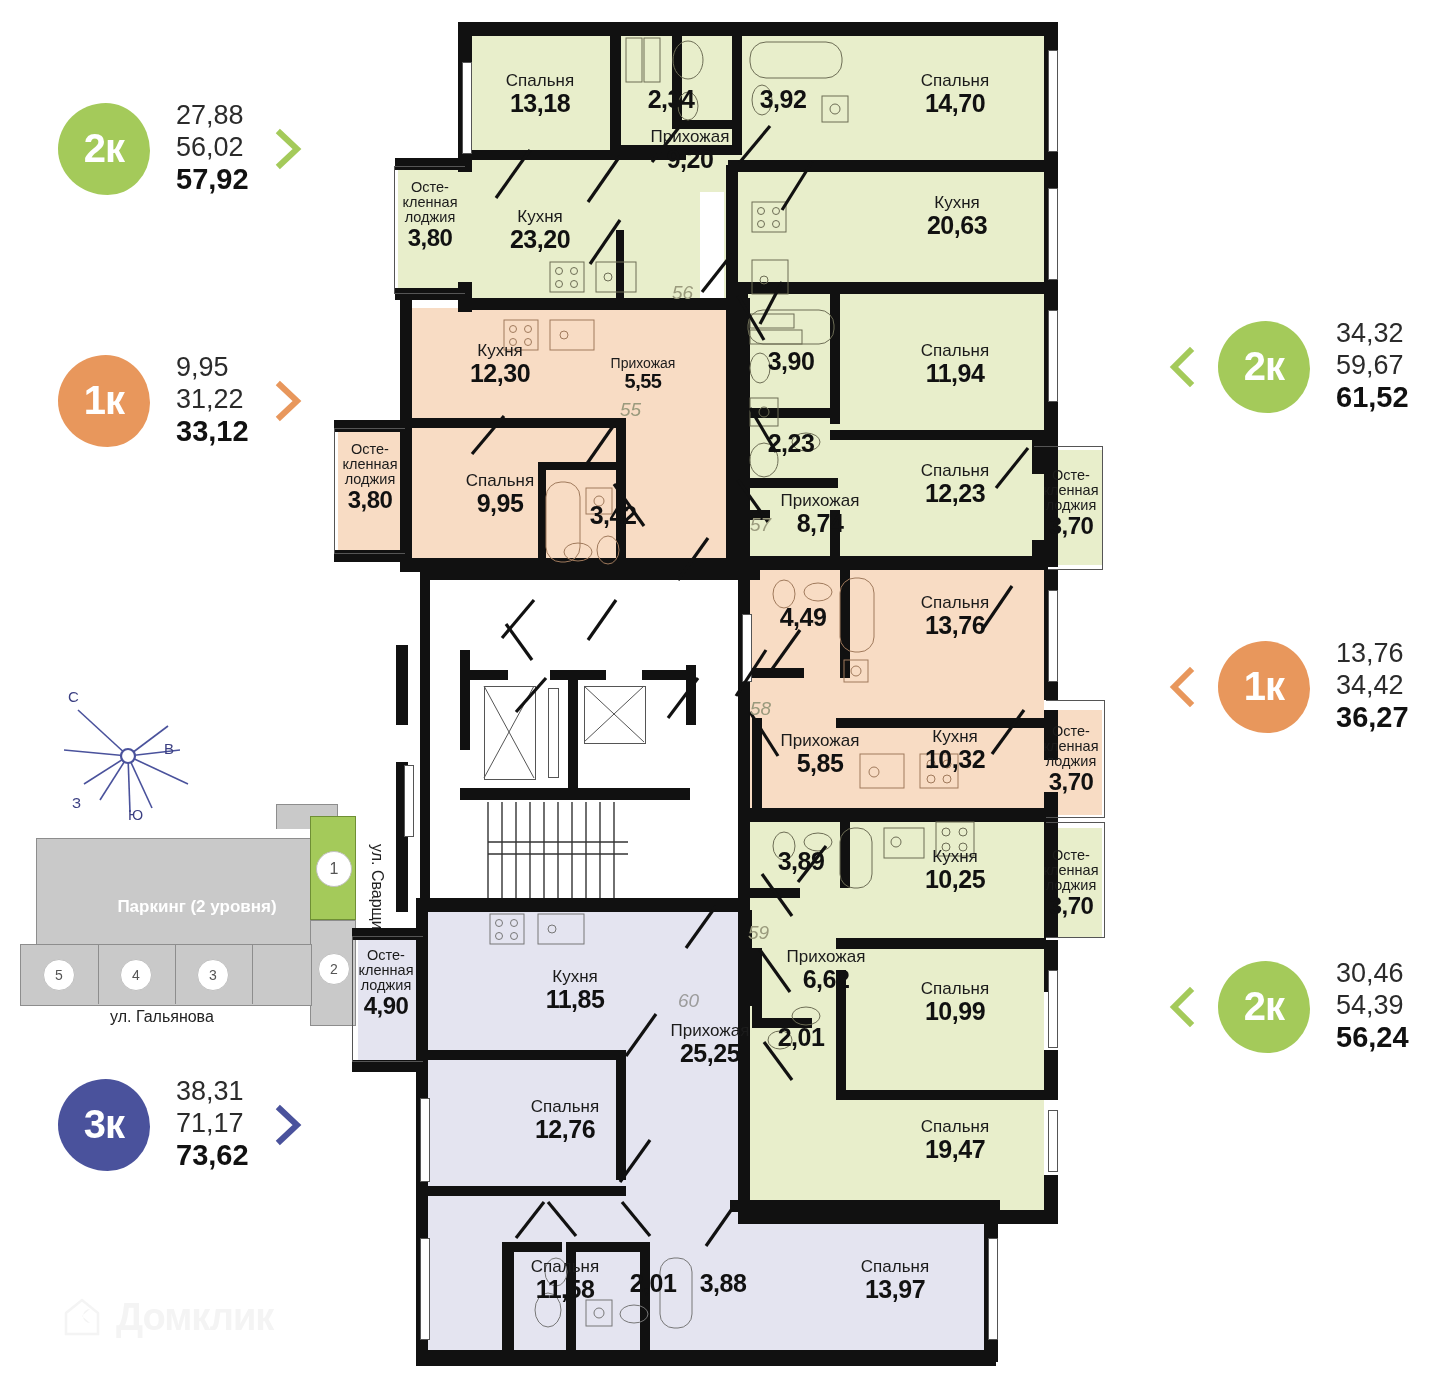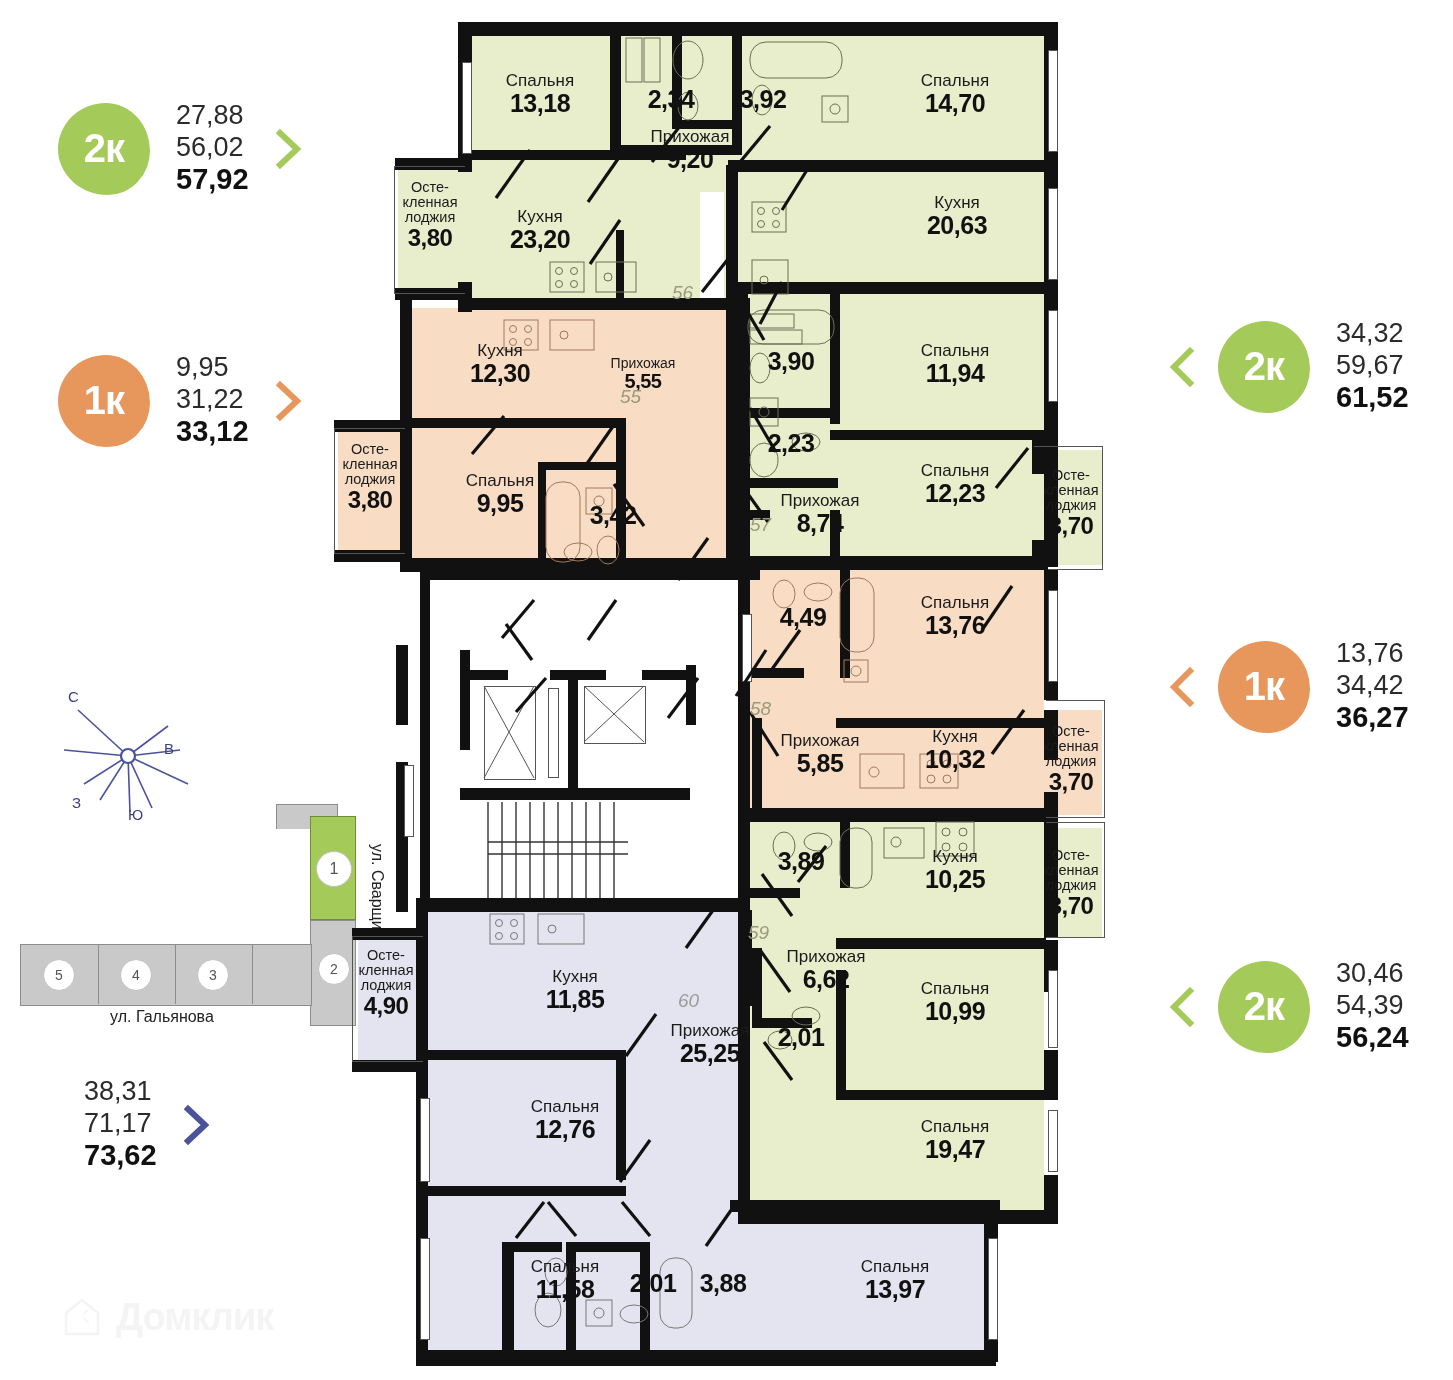--- a/index.html
+++ b/index.html
@@ -105,20 +105,21 @@
       <span class="n3">33,12</span>
     </div>
     <div class="chev">
       <svg width="28" height="42" viewBox="0 0 28 42">
           <polyline points="5,5 22,21 5,37" fill="none" stroke="#e8975c" stroke-width="6" stroke-linecap="square"></polyline>
         </svg>
     </div>
   </div>
 
   <div class="badge-group bg-left" style="left:58px;top:1076px;">
+    <div class="blob blue">3к</div>
     <div class="nums">
       <span class="n1">38,31</span>
       <span class="n2">71,17</span>
       <span class="n3">73,62</span>
     </div>
     <div class="chev">
       <svg width="28" height="42" viewBox="0 0 28 42">
           <polyline points="5,5 22,21 5,37" fill="none" stroke="#4a529c" stroke-width="6" stroke-linecap="square"></polyline>
         </svg>
     </div>
@@ -182,20 +183,23 @@
       <circle cx="68" cy="68" r="7" fill="#ffffff" stroke="#4a529c" stroke-width="2.2"></circle>
     </svg>
     <span class="lbl" style="left:8px;top:0px;">С</span>
     <span class="lbl" style="left:104px;top:52px;">В</span>
     <span class="lbl" style="left:68px;top:118px;">Ю</span>
     <span class="lbl" style="left:12px;top:106px;">З</span>
   </div>
 
   <div class="minimap">
     <div class="mm-park-notch"></div>
+    <div class="mm-park">
+      <div class="mm-park-label">Паркинг (2 уровня)</div>
+    </div>
     <div class="mm-sec1">
       <div class="mm-pin big" style="left:5px;top:34px;">1</div>
     </div>
     <div class="mm-sec2">
       <div class="mm-pin" style="left:7px;top:32px;">2</div>
     </div>
     <div class="mm-low"></div>
     <div class="mm-div" style="left:78px;"></div>
     <div class="mm-div" style="left:155px;"></div>
     <div class="mm-div" style="left:232px;"></div>
@@ -546,41 +550,41 @@
       <div class="ar">2,34</div>
     </div>
     <div class="rt loggia" style="left:74px;top:170px;width:72px;">
       <div class="nm" style="white-space:pre-line;">Осте-
 кленная
 лоджия</div>
       <div class="ar">3,80</div>
     </div>
     <div class="flatno" style="left:352px;top:272px;">56</div>
 
-    <div class="rt onlyarea" style="left:398px;top:76px;width:90px;">
+    <div class="rt onlyarea" style="left:418px;top:76px;width:90px;">
       <div class="ar">3,92</div>
     </div>
     <div class="rt" style="left:560px;top:62px;width:150px;">
       <div class="nm">Спальня</div>
       <div class="ar">14,70</div>
     </div>
     <div class="rt" style="left:562px;top:184px;width:150px;">
       <div class="nm">Кухня</div>
       <div class="ar">20,63</div>
     </div>
 
     <div class="rt" style="left:110px;top:332px;width:140px;">
       <div class="nm">Кухня</div>
       <div class="ar">12,30</div>
     </div>
     <div class="rt small" style="left:268px;top:346px;width:110px;">
       <div class="nm">Прихожая</div>
       <div class="ar">5,55</div>
     </div>
-    <div class="flatno" style="left:300px;top:376px;">55</div>
+    <div class="flatno" style="left:300px;top:389px;">55</div>
     <div class="rt" style="left:110px;top:462px;width:140px;">
       <div class="nm">Спальня</div>
       <div class="ar">9,95</div>
     </div>
     <div class="rt onlyarea" style="left:248px;top:492px;width:90px;">
       <div class="ar">3,42</div>
     </div>
     <div class="rt loggia" style="left:14px;top:432px;width:72px;">
       <div class="nm" style="white-space:pre-line;">Осте-
 кленная

